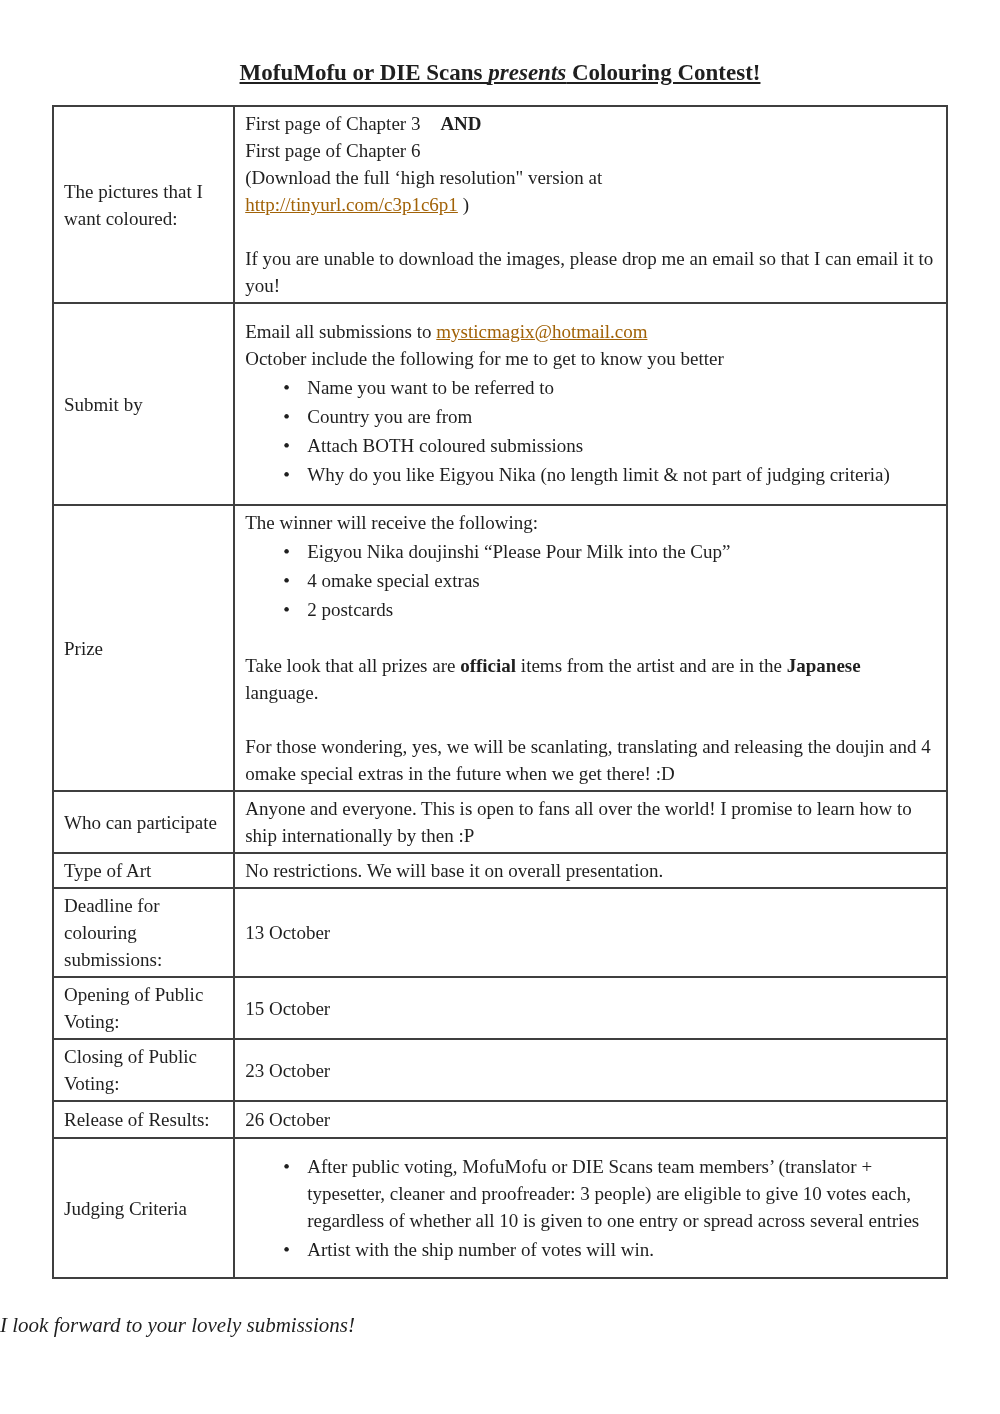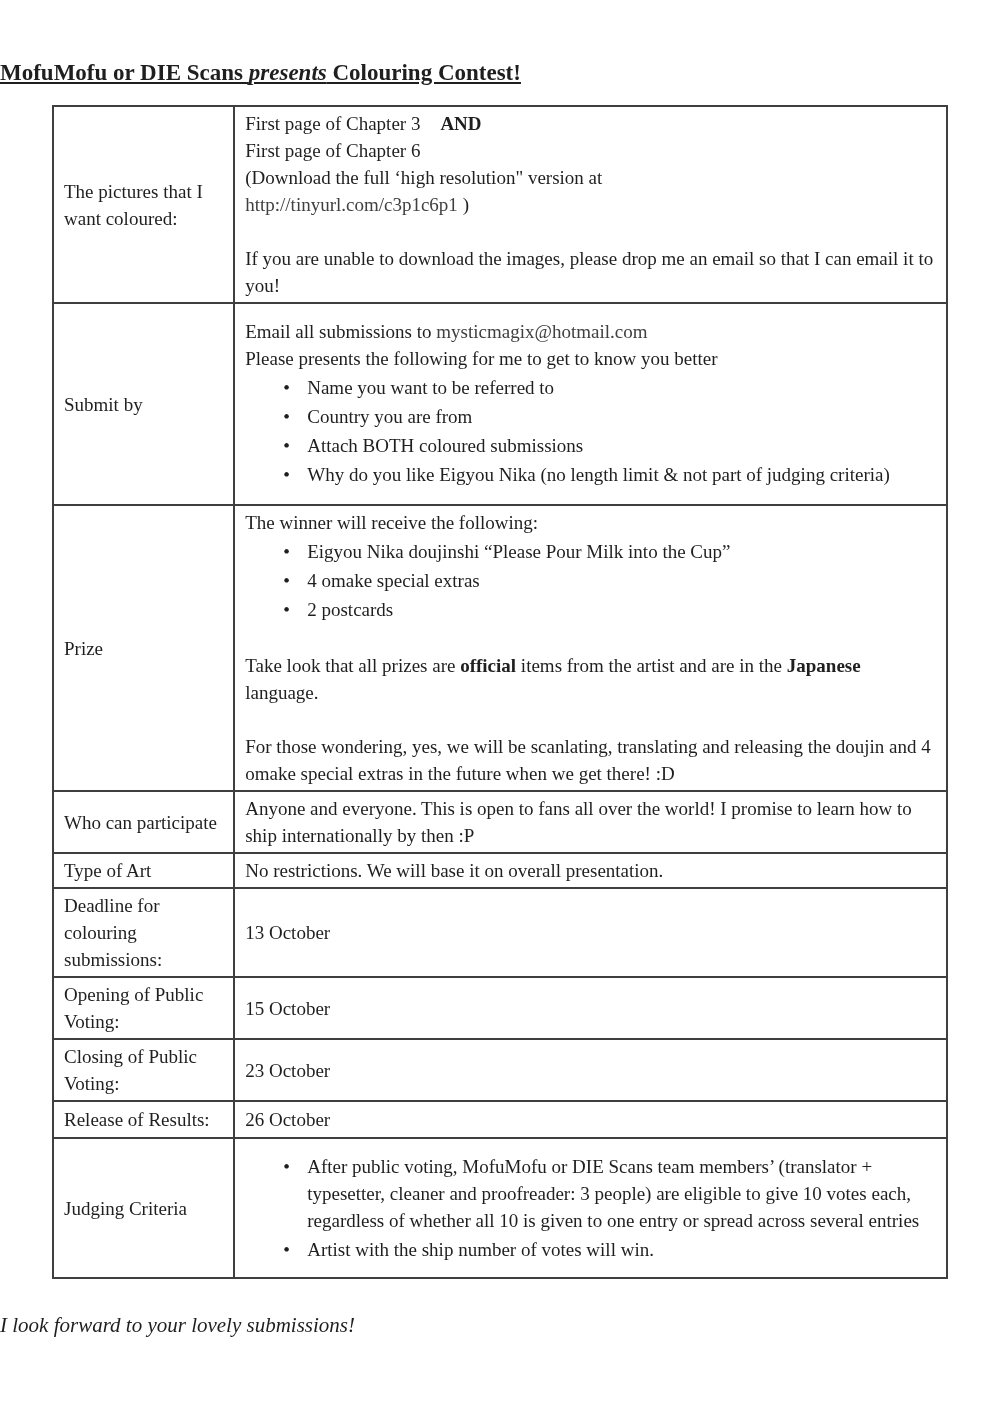--- a/index.html
+++ b/index.html
@@ -14,21 +14,21 @@
     font-size: 19px;
     line-height: 27px;
     margin: 0 auto;
     overflow: hidden;
   }
   .doc-title {
     position: absolute;
     top: 58px;
     left: 0;
     width: 100%;
-    text-align: left;
+    text-align: center;
     font-size: 23px;
     font-weight: bold;
     text-decoration: underline;
     margin: 0;
     line-height: 30px;
   }
   .doc-title span { white-space: pre-wrap; }
   .doc-title .italic { font-style: italic; }
 
   table.contest {
@@ -60,21 +60,22 @@
   tr.r-teamvote    { height: 80px; }
   tr.r-results     { height: 37px; }
   tr.r-judging     { height: 140px; }
 
   .blank-line { height: 27px; }
   .pre { white-space: pre-wrap; }
   b, .bold { font-weight: bold; }
   .and-word { font-weight: bold; margin-left: 20px; }
 
   a.doc-link {
-    color: #404040;
+    color: #a16207;
+    text-decoration: underline;
     cursor: pointer;
   }
 
   ul.bullets {
     margin: 0;
     padding: 0;
     list-style: none;
   }
   ul.bullets li {
     position: relative;
@@ -119,21 +120,21 @@
           <div><a class="doc-link">http://tinyurl.com/c3p1c6p1</a><span class="pre"> )</span></div>
           <div class="blank-line"></div>
           <div>If you are unable to download the images, please drop me an email so that I can email it to you!</div>
         </td>
       </tr>
 
       <tr class="r-submit">
         <td class="label-cell">Submit by</td>
         <td class="content-cell">
           <div><span class="pre">Email all submissions to </span><a class="doc-link">mysticmagix@hotmail.com</a></div>
-          <div>Please presents the following for me to get to know you better</div>
+          <div>October include the following for me to get to know you better</div>
           <ul class="bullets">
             <li>Name you want to be referred to</li>
             <li>Country you are from</li>
             <li>Attach BOTH coloured submissions</li>
             <li>Why do you like Eigyou Nika (no length limit &amp; not part of judging criteria)</li>
           </ul>
         </td>
       </tr>
 
       <tr class="r-prize">

